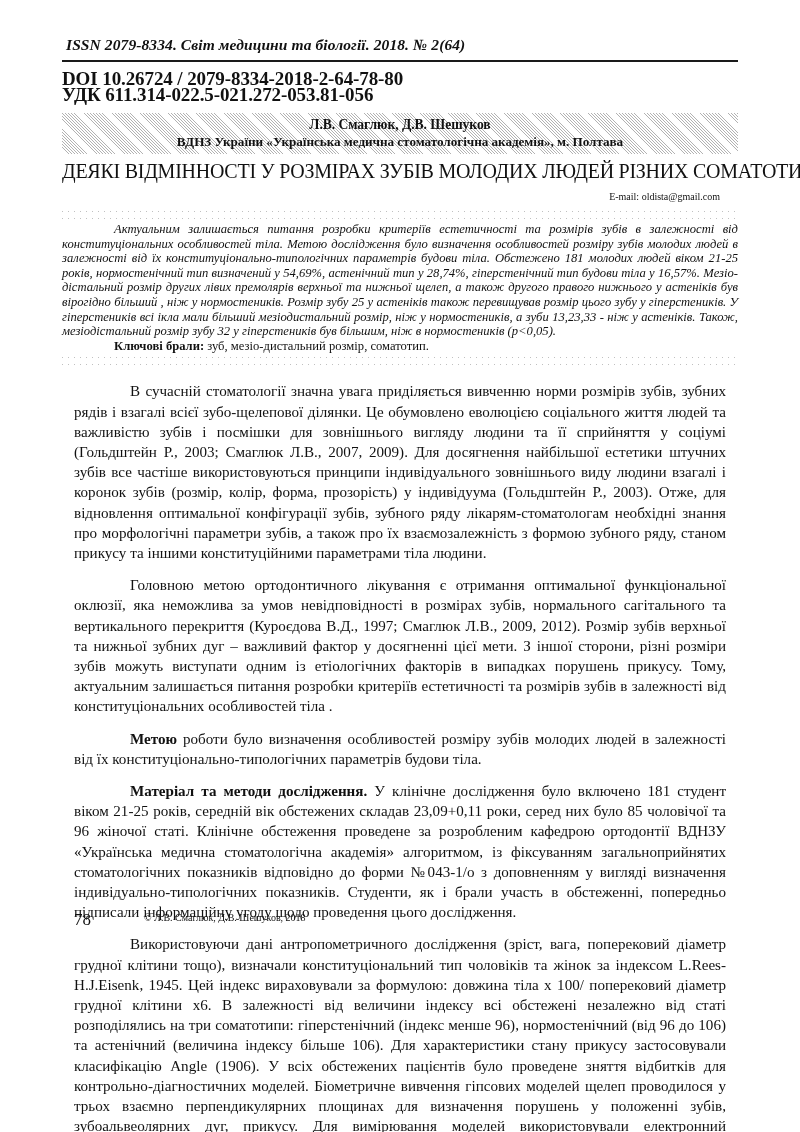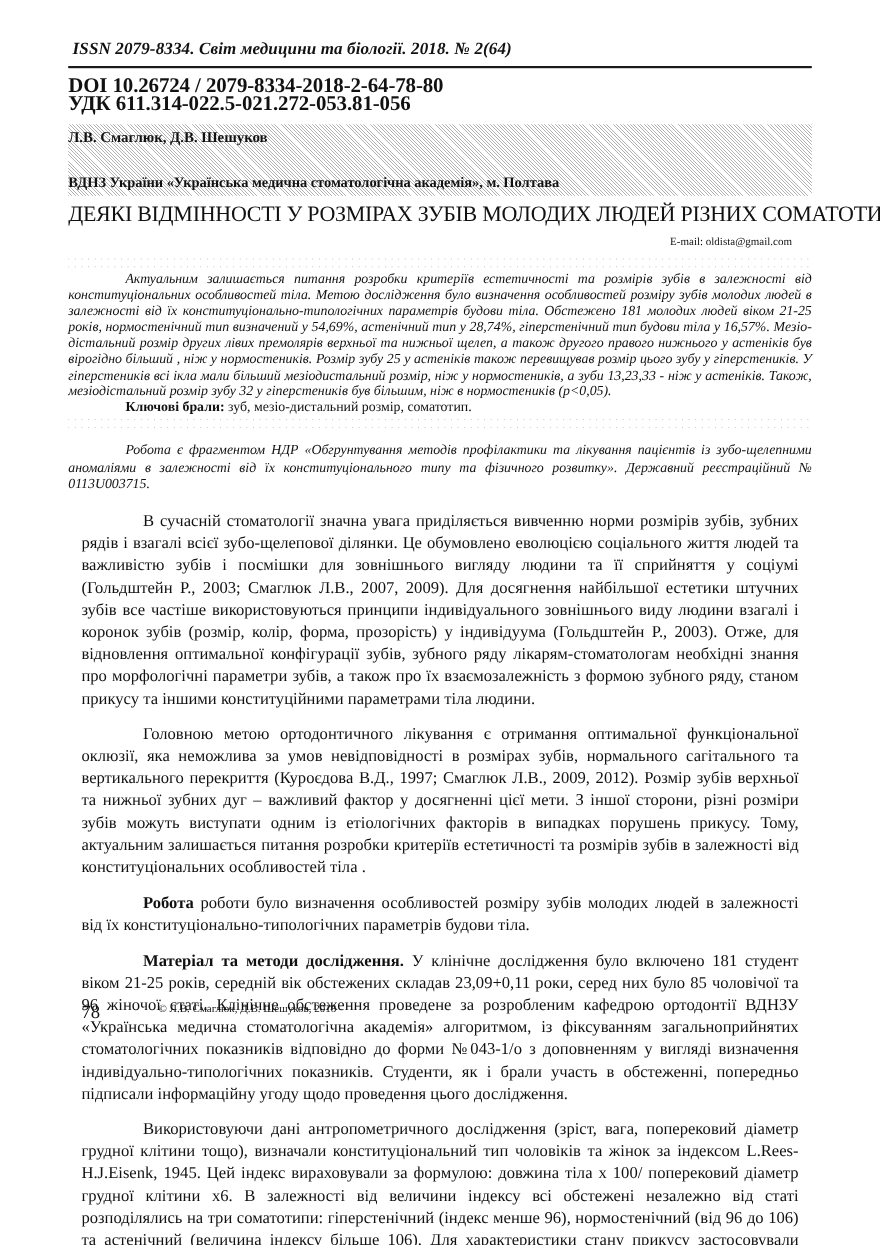--- a/index.html
+++ b/index.html
@@ -45,40 +45,39 @@
     font-weight: bold;
     font-size: 19px;
     line-height: 15.5px;
     letter-spacing: -0.1px;
   }
 
   
   .authors-band {
     margin-top: 11px;
     padding: 3px 0 4px 0;
-    text-align: left;
+    text-align: center;
     
     background-color: #ffffff;
     background-image:
       repeating-linear-gradient(45deg,
         rgba(0,0,0,0.30) 0px,
         rgba(0,0,0,0.30) 0.6px,
         rgba(0,0,0,0) 0.6px,
         rgba(0,0,0,0) 2.2px);
   }
   .authors-band .line {
     font-weight: bold;
     font-size: 13.6px;
     line-height: 17px;
     letter-spacing: -0.05px;
     text-shadow: 0 0 1px rgba(255,255,255,0.85);
   }
   .authors-band .line.affil {
     font-size: 13.2px;
-    margin-top: 24px;
   }
 
   
   .article-title {
     margin-top: 8px;
     text-align: left;
     font-weight: normal;
     font-size: 20px;
     line-height: 19px;
     letter-spacing: -0.25px;
@@ -188,26 +187,25 @@
 
   <div class="zigzag"></div>
 
   <div class="abstract">
     <p>Актуальним залишається питання розробки критеріїв естетичності та розмірів зубів в залежності від конституціональних особливостей тіла. Метою дослідження було визначення особливостей розміру зубів молодих людей  в залежності від їх конституціонально-типологічних параметрів будови тіла. Обстежено 181  молодих людей віком 21-25 років, нормостенічний тип визначений у 54,69%, астенічний тип у 28,74%, гіперстенічний тип будови тіла у 16,57%. Mезіо-дістальний розмір  других лівих премолярів верхньої та нижньої щелеп, а також другого правого нижнього у астеніків був вірогідно більший , ніж у нормостеників. Розмір зубу 25 у астеніків  також перевищував розмір цього зубу у гіперстеників. У гіперстеників всі ікла мали більший  мезіодистальний розмір, ніж у нормостеників, а зуби 13,23,33 - ніж у астеніків. Також, мезіодістальний розмір зубу 32 у гіперстеників був більшим, ніж в нормостеників (p&lt;0,05).</p>
     <div class="kw"><b>Ключові брали:</b><span> зуб, мезіо-дистальний розмір, соматотип.</span></div>
   </div>
 
   <div class="zigzag bottom"></div>
 
-  <div class="funding">Робота є фрагментом НДР «Обгрунтування методів профілактики та лікування пацієнтів із зубо-щелепними аномаліями в  залежності від їх конституціонального типу та фізичного розвитку». Державний реєстраційний № 0113U003715.</div>
 
   <div class="body-text">
     <p><b></b><span>В сучасній стоматології значна увага приділяється вивченню норми розмірів зубів, зубних рядів і взагалі всієї зубо-щелепової ділянки. Це обумовлено еволюцією соціального життя людей та важливістю зубів і посмішки для зовнішнього вигляду людини та її сприйняття у соціумі (Гольдштейн Р., 2003; Смаглюк Л.В., 2007, 2009). Для досягнення найбільшої естетики штучних зубів все частіше використовуються принципи індивідуального зовнішнього виду людини взагалі і коронок зубів (розмір, колір, форма, прозорість) у індивідуума (Гольдштейн Р., 2003). Отже, для відновлення оптимальної конфігурації зубів, зубного ряду лікарям-стоматологам необхідні знання про морфологічні параметри зубів, а також про їх взаємозалежність з формою зубного ряду, станом прикусу та іншими конституційними параметрами  тіла людини.</span></p>
     <p><b></b><span>Головною метою ортодонтичного лікування є отримання оптимальної функціональної оклюзії, яка неможлива за умов невідповідності в розмірах зубів, нормального сагітального та вертикального перекриття (Куроєдова В.Д., 1997; Смаглюк Л.В., 2009, 2012). Розмір зубів верхньої та нижньої зубних дуг – важливий фактор у досягненні цієї мети. З іншої сторони, різні розміри зубів можуть виступати одним із етіологічних факторів в випадках порушень прикусу. Тому, актуальним залишається питання розробки критеріїв естетичності та розмірів зубів в залежності від конституціональних особливостей тіла .</span></p>
-    <p><b>Робота</b><span> роботи було визначення особливостей розміру зубів молодих людей  в залежності від їх конституціонально-типологічних параметрів будови тіла.</span></p>
+    <p><b>Метою</b><span> роботи було визначення особливостей розміру зубів молодих людей  в залежності від їх конституціонально-типологічних параметрів будови тіла.</span></p>
     <p><b>Матеріал та методи дослідження.</b><span> У клінічне дослідження було включено 181  студент віком 21-25 років, середній вік обстежених складав 23,09+0,11 роки, серед них було 85 чоловічої та 96 жіночої статі. Клінічне обстеження проведене за розробленим  кафедрою ортодонтії ВДНЗУ «Українська медична стоматологічна академія» алгоритмом, із  фіксуванням загальноприйнятих стоматологічних показників відповідно до  форми №043-1/о з доповненням у вигляді визначення індивідуально-типологічних показників. Студенти, як і брали участь в обстеженні, попередньо підписали  інформаційну угоду щодо проведення цього дослідження.</span></p>
     <p><b></b><span>Використовуючи дані антропометричного дослідження (зріст, вага, поперековий діаметр грудної клітини тощо), визначали конституціональний тип чоловіків та жінок за індексом L.Rees-H.J.Eisenk, 1945. Цей індекс вираховували  за формулою: довжина тіла х 100/ поперековий діаметр грудної клітини х6. В залежності від величини індексу всі обстежені незалежно від статі розподілялись на три соматотипи: гіперстенічний (індекс менше 96), нормостенічний (від 96 до 106) та астенічний   (величина індексу більше 106). Для характеристики стану прикусу застосовували класифікацію Angle (1906).  У всіх обстежених пацієнтів було проведене зняття відбитків для контрольно-діагностичних моделей. Біометричне вивчення гіпсових моделей щелеп проводилося у трьох взаємно перпендикулярних площинах для визначення порушень у положенні зубів, зубоальвеолярних дуг, прикусу. Для вимірювання моделей використовували електронний штангенциркуль. При  оцінці контрольно-діагностичних моделей нами визначалися мезіо-дистальні розміри 12 зубів верхньої та нижньої щелеп.</span></p>
   </div>
 
   <div class="footer">
     <div class="copyright">©  Л.В. Смаглюк, Д.В. Шешуков, 2018</div>
     <div class="pagenum">78</div>
   </div>
 
 </div>

